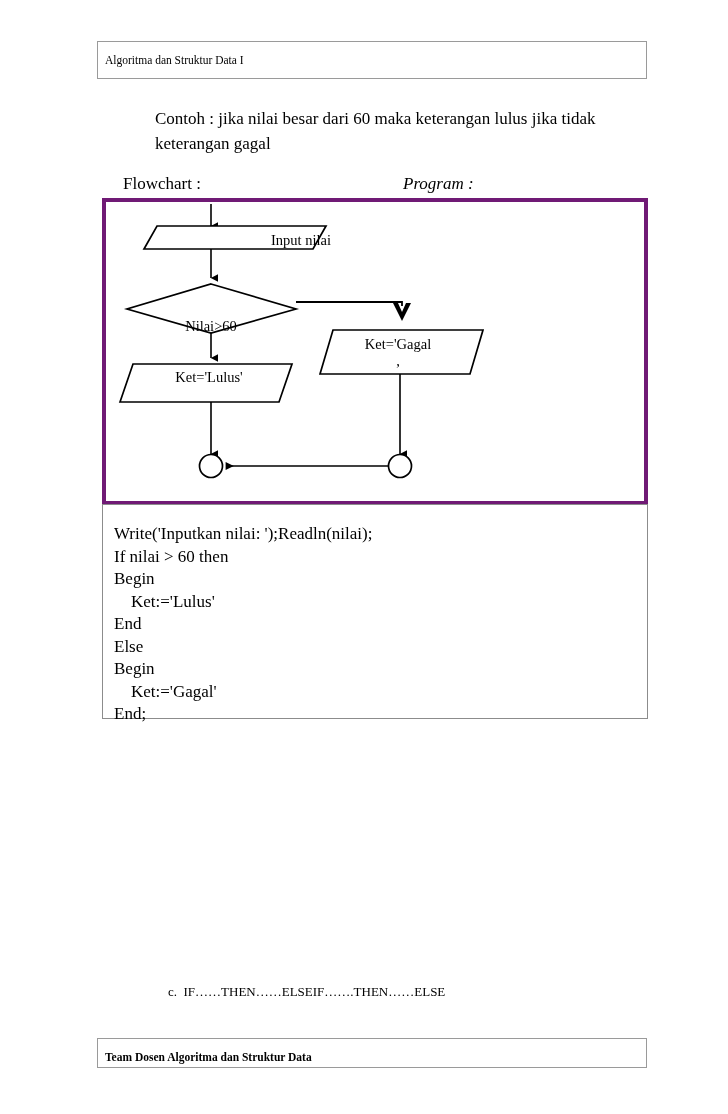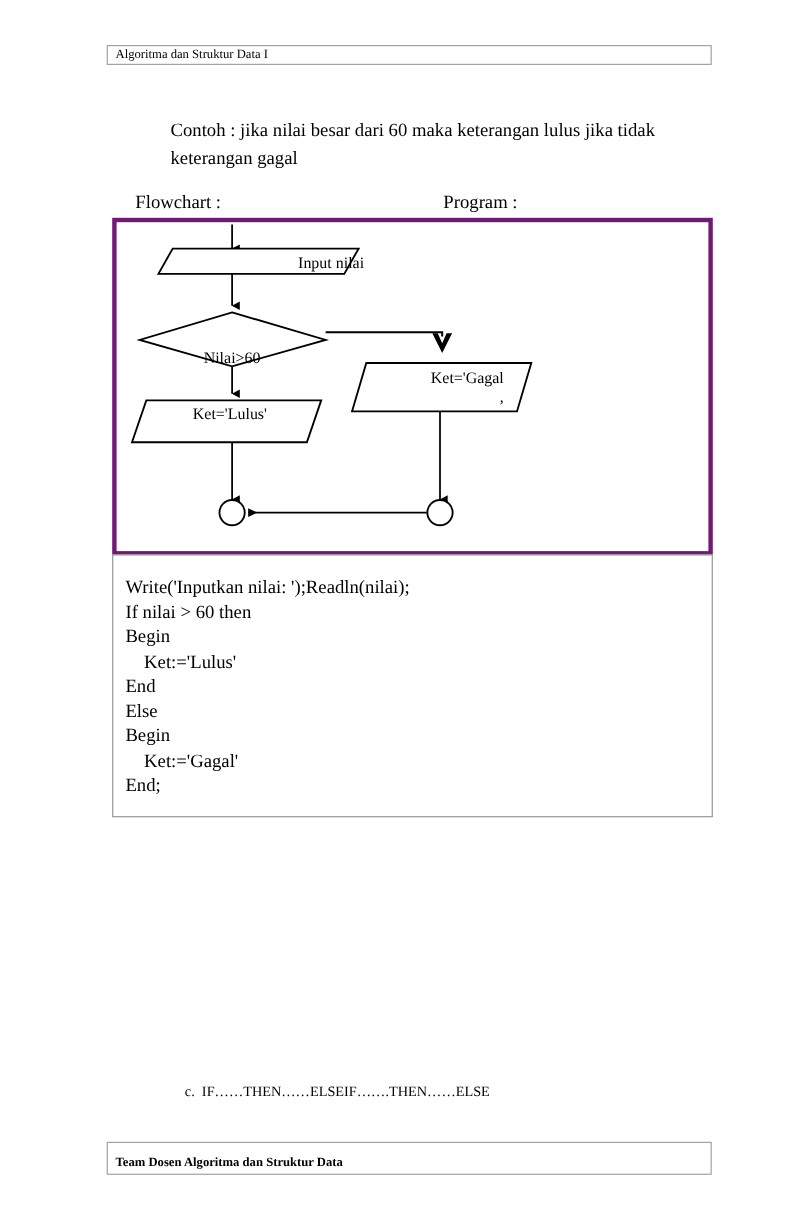--- a/index.html
+++ b/index.html
@@ -21,21 +21,21 @@
 
   
   .hdr-box {
     position: absolute;
     left: 97px;
     width: 550px;
     border: 1px solid #9a9a9a;
     background: #ffffff;
     box-sizing: border-box;
   }
-  #header-box { top: 41px; height: 18px; }
+  #header-box { top: 41px; height: 38px; }
   #footer-box { top: 1038px; height: 30px; font-weight: bold; }
   .hdr-text {
     position: absolute;
     left: 7px;
     top: 50%;
     transform: translateY(-50%);
     font-size: 11.5px;
     line-height: 13px;
     white-space: nowrap;
   }
@@ -53,39 +53,39 @@
   }
 
   
   .col-label {
     position: absolute;
     font-size: 17px;
     line-height: 20px;
     white-space: nowrap;
   }
   #label-flowchart { left: 123px; top: 174px; font-family: Liberation Serif, serif; }
-  #label-program  { left: 403px; top: 174px; }
+  #label-program  { left: 403px; top: 174px; font-style: italic; }
 
   
   #flowchart-box {
     position: absolute;
     left: 102px;
     top: 198px;
     width: 546px;
     height: 307px;
     border: 4px solid #701a75;
     box-sizing: border-box;
     background: #ffffff;
   }
   #code-box {
     position: absolute;
     left: 102px;
     top: 504px;
     width: 546px;
-    height: 239px;
+    height: 215px;
     border: 1px solid #8c8c8c;
     box-sizing: border-box;
     background: #ffffff;
   }
   #code-text {
     position: absolute;
     left: 11px;
     top: 18px;
     font-size: 17px;
     line-height: 22.5px;
@@ -103,21 +103,21 @@
   }
   .flow-label {
     position: absolute;
     font-size: 14.5px;
     line-height: 17px;
     white-space: pre;
     text-align: center;
   }
   #lbl-input  { left: 130px; top: 30px;  width: 130px; }
   #lbl-diamond{ left: 40px;  top: 91px;  width: 130px; margin-top: 25px; }
-  #lbl-gagal  { left: 232px; top: 134px; width: 120px; text-align: right; }
+  #lbl-gagal  { left: 232px; top: 134px; width: 120px; text-align: center; }
   #lbl-lulus  { left: 38px;  top: 167px; width: 130px; }
 
   
   #list-item {
     position: absolute;
     left: 168px;
     top: 981px;
     font-size: 13px;
     line-height: 22px;
     white-space: pre;

